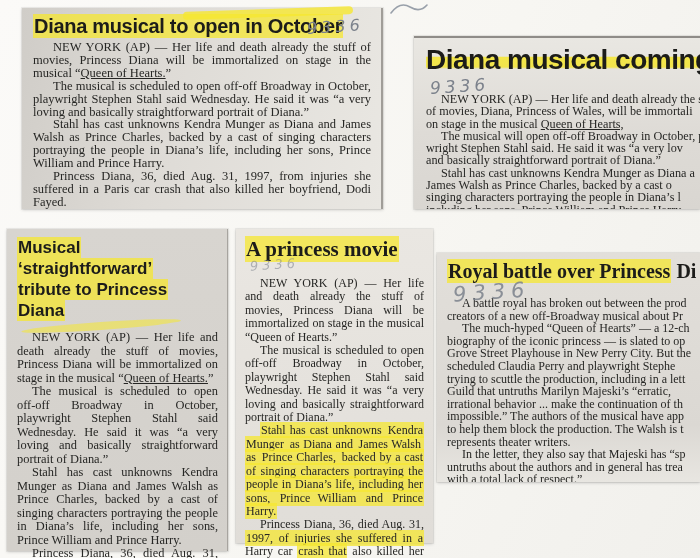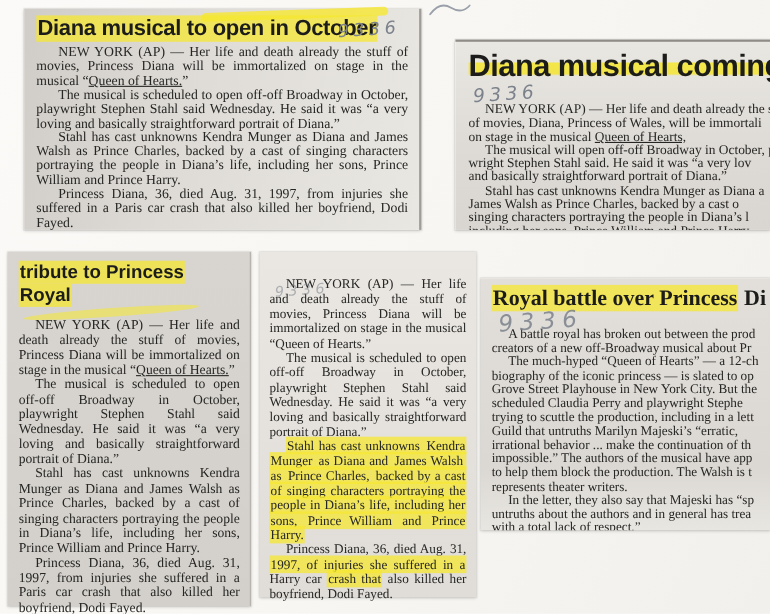--- a/index.html
+++ b/index.html
@@ -107,52 +107,56 @@
       <div class="line"><span>and basically straightforward portrait of Diana.”</span></div>
       <div class="line ind"><span>Stahl has cast unknowns Kendra Munger as Diana a</span></div>
       <div class="line"><span>James Walsh as Prince Charles, backed by a cast o</span></div>
       <div class="line"><span>singing characters portraying the people in Diana’s l</span></div>
       <div class="line"><span>including her sons, Prince William and Prince Harry.</span></div>
     </div>
 </article>
 
 <article class="clipping clip3">
   <h2 class="headline">
-      <div><span class="h">tribute to Princess Royal</span></div>
+      <div><span class="h">Musical ‘straightforward’</span></div>
+      <div><span class="h">tribute to Princess Diana</span></div>
     </h2>
 
   <div class="body">
       <p><span>NEW YORK (AP) — Her life and death already the stuff of movies, Princess Diana will be immortalized on stage in the musical “</span><span class="u">Queen of Hearts.</span><span>”</span></p>
       <p><span>The musical is scheduled to open off-off Broadway in October, playwright Stephen Stahl said Wednesday. He said it was “a very loving and basically straightforward portrait of Diana.”</span></p>
       <p><span>Stahl has cast unknowns Kendra Munger as Diana and James Walsh as Prince Charles, backed by a cast of singing characters portraying the people in Diana’s life, including her sons, Prince William and Prince Harry.</span></p>
       <p><span>Princess Diana, 36, died Aug. 31, 1997, from injuries she suffered in a Paris car crash that also killed her boyfriend, Dodi Fayed.</span></p>
     </div>
 </article>
 
 <article class="clipping clip4">
+  <h2 class="headline">
+      <div><span class="h">A princess movie</span></div>
+    </h2>
   <div class="note">9336</div>
   <div class="body">
       <p><span>NEW YORK (AP) — Her life and death already the stuff of movies, </span><span class="b">Princess Diana</span><span> will be immortalized on stage in the musical “Queen of Hearts.”</span></p>
       <p><span>The musical is scheduled to open off-off Broadway in October, playwright Stephen Stahl said Wednesday. He said it was “a very loving and basically straightforward portrait of Diana.”</span></p>
       <p><span class="h">Stahl has cast unknowns </span><span class="b h">Kendra Munger</span><span class="h"> as Diana and </span><span class="b h">James Walsh</span><span class="h"> as </span><span class="b h">Prince Charles,</span><span class="h"> backed by a cast of singing characters portraying the people in Diana’s life, including her sons, </span><span class="b h">Prince William</span><span class="h"> and </span><span class="b h">Prince Harry.</span></p>
       <p><span>Princess Diana, 36, died Aug. 31, </span><span class="h">1997, of injuries she suffered in a </span><span>Harry car </span><span class="h">crash that</span><span> also killed her boyfriend, </span><span class="b">Dodi Fayed.</span></p>
     </div>
 </article>
 
 <article class="clipping clip5">
   <h2 class="headline">
       <div><span class="h">Royal battle over Princess</span><span> Di m</span></div>
     </h2>
   <div class="note">9336</div>
   <div class="body">
       <div class="line ind"><span>A battle royal has broken out between the prod</span></div>
       <div class="line"><span>creators of a new off-Broadway musical about Pr</span></div>
       <div class="line ind"><span>The much-hyped “Queen of Hearts” — a 12-ch</span></div>
       <div class="line"><span>biography of the iconic princess — is slated to op</span></div>
-      <div class="line"><span>Grove Street Playhouse in New York City. But the</span></div>
+      <div class="line"><span>Grove Street Playhouse in New Perry City. But the</span></div>
       <div class="line"><span>scheduled </span><span class="b">Claudia Perry</span><span> and playwright </span><span class="b">Stephe</span></div>
       <div class="line"><span>trying to scuttle the production, including in a lett</span></div>
       <div class="line"><span>Guild that untruths </span><span class="b">Marilyn Majeski’s</span><span> “erratic,</span></div>
       <div class="line"><span>irrational behavior ... make the continuation of th</span></div>
       <div class="line"><span>impossible.” The authors of the musical have app</span></div>
       <div class="line"><span>to help them block the production. The Walsh is t</span></div>
       <div class="line"><span>represents theater writers.</span></div>
       <div class="line ind"><span>In the letter, they also say that Majeski has “sp</span></div>
       <div class="line"><span>untruths about the authors and in general has trea</span></div>
       <div class="line"><span>with a total lack of respect.”</span></div>

